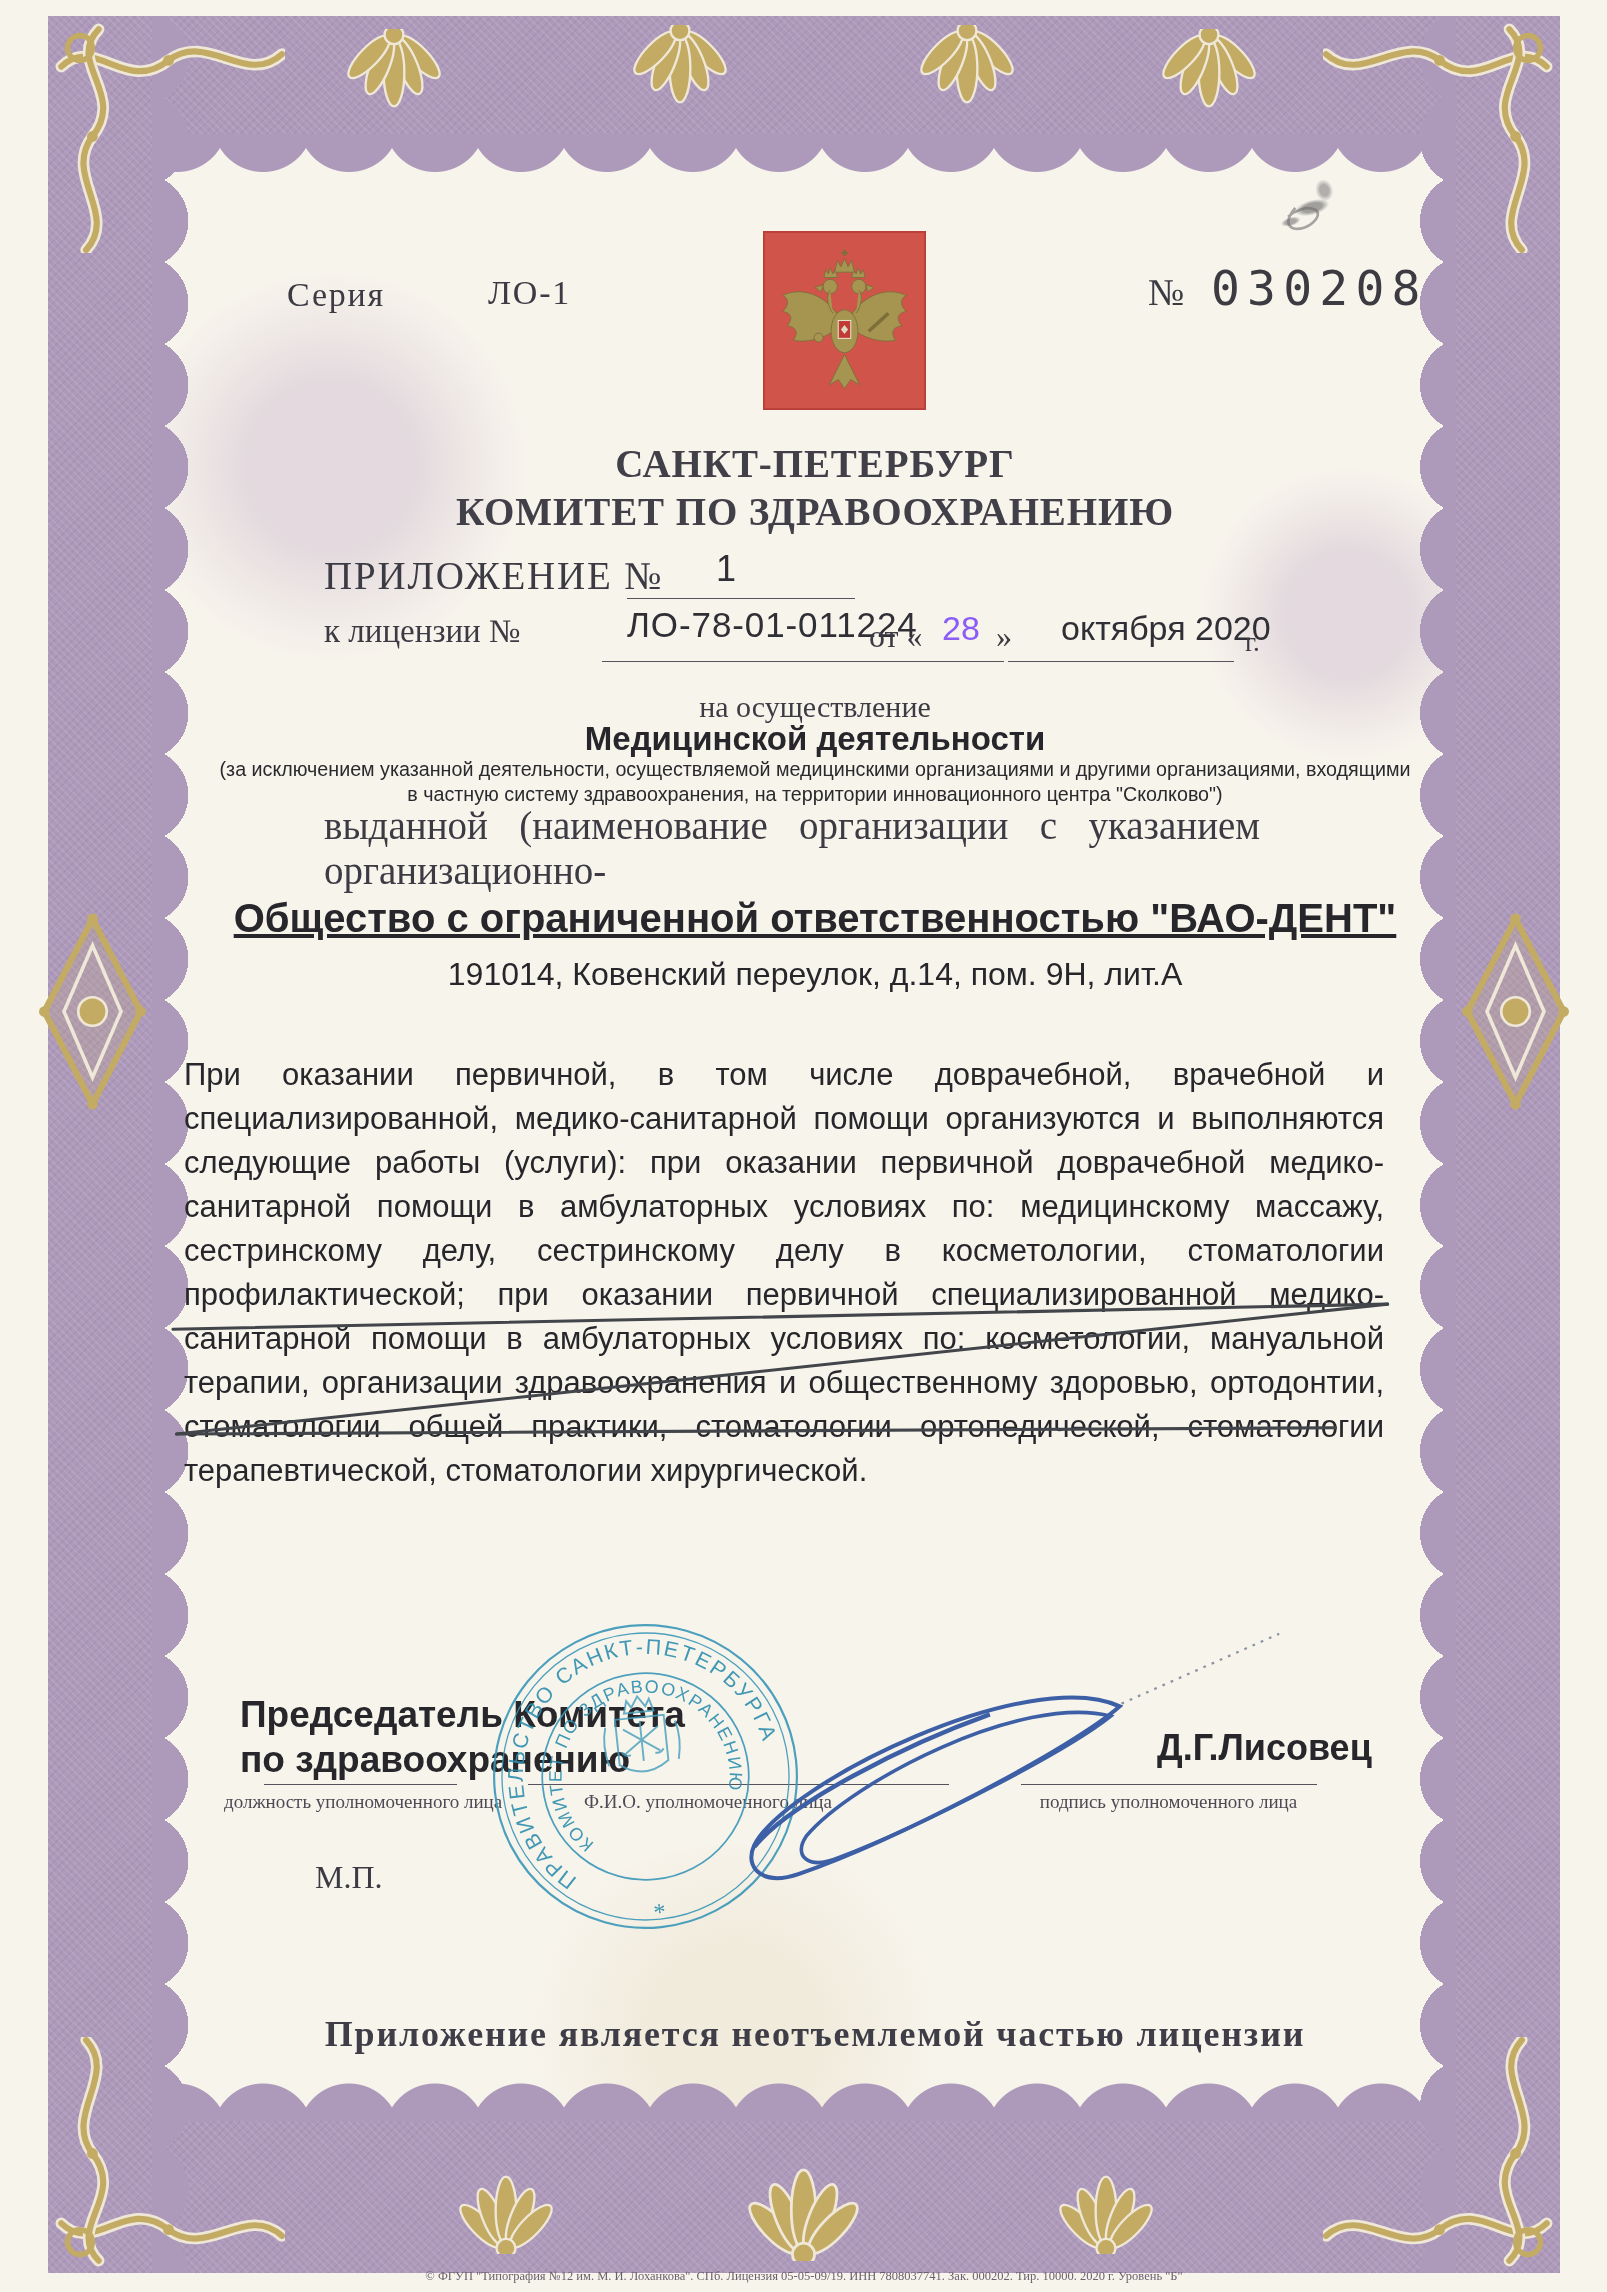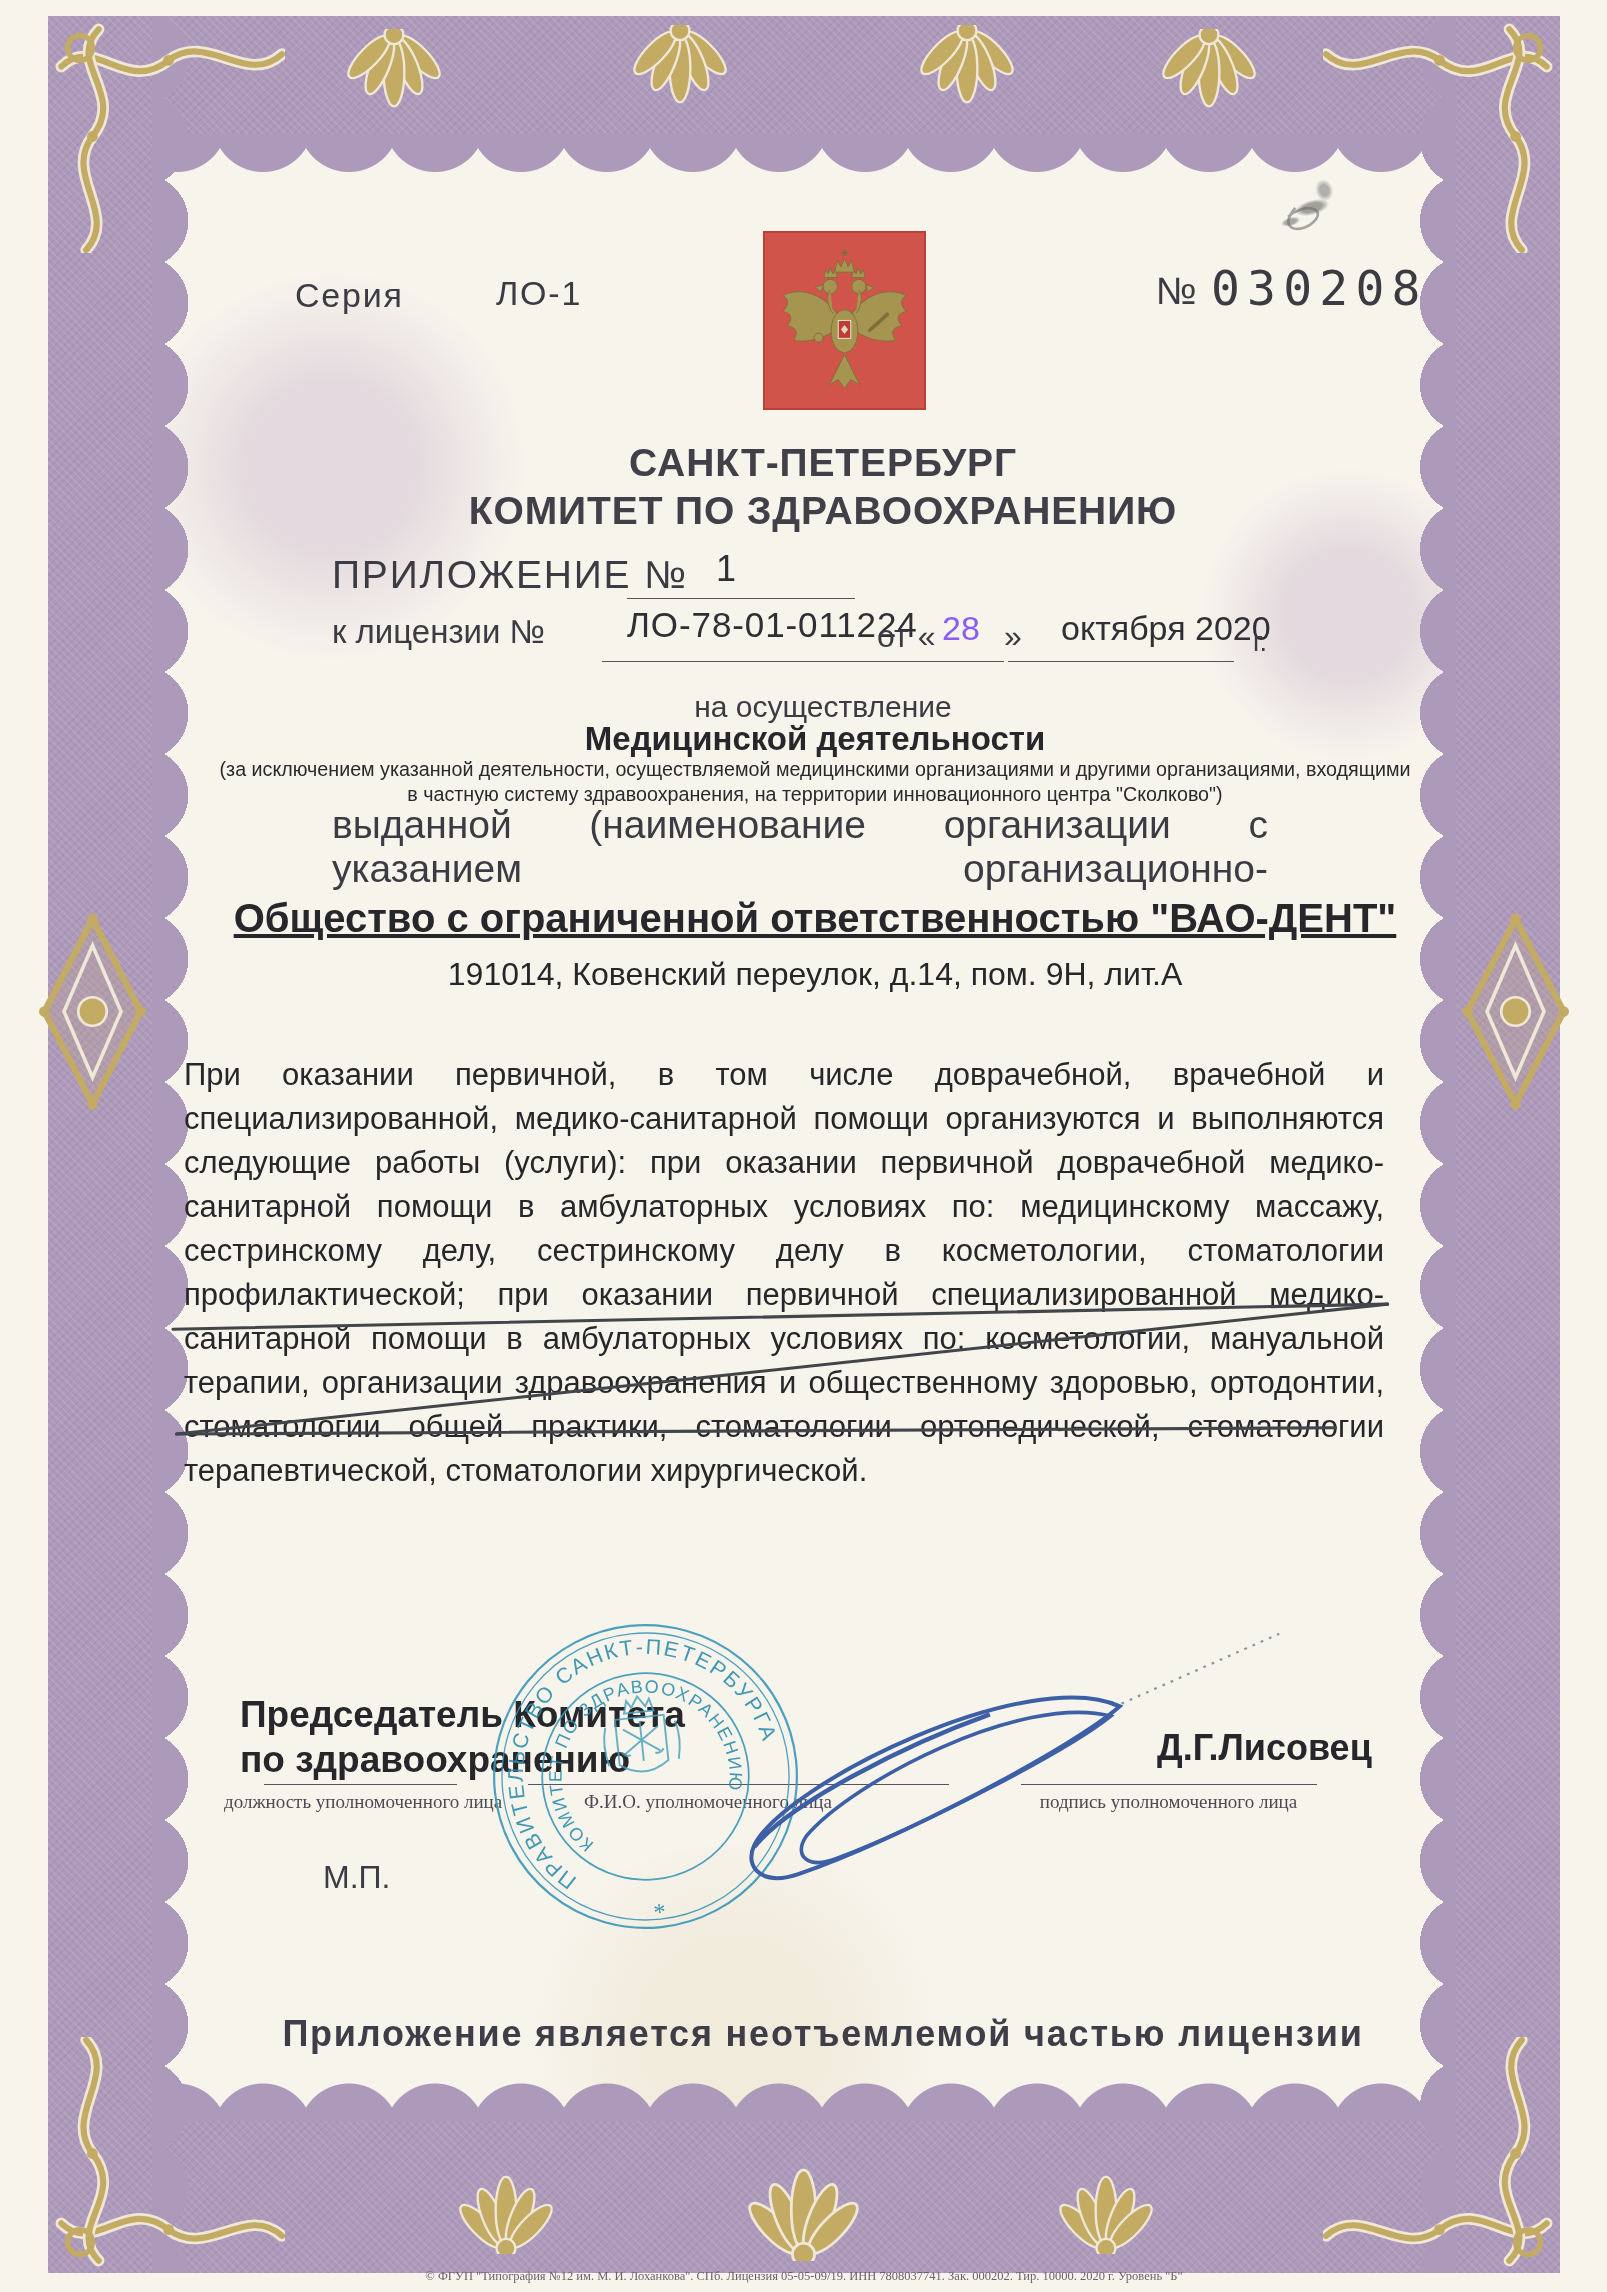--- a/index.html
+++ b/index.html
@@ -29,21 +29,21 @@
     background-image:radial-gradient(circle at -10.7px 41px, var(--band) 47px, rgba(0,0,0,0) 47px);
     background-size:63px 82px; background-repeat:repeat-y;}
   #band-right{right:48px; top:16px; bottom:19.7px; width:104px;}
   #band-right::after{content:""; position:absolute; right:104px; top:0; bottom:0; width:50px;
     background-image:radial-gradient(circle at 61px 41px, var(--band) 47px, rgba(0,0,0,0) 47px);
     background-size:63px 82px; background-repeat:repeat-y;}
   .ornament{position:absolute; z-index:2; pointer-events:none;}
   .rosette{position:absolute; border-radius:50%; z-index:0;
     background:radial-gradient(circle, rgba(182,156,190,.30) 0 30%, rgba(182,156,190,.10) 55%, rgba(0,0,0,0) 70%);}
   
-  .ser{font-family:Liberation Sans, sans-serif;margin-left:8px;}
+  .ser{font-family:Liberation Serif, serif;}
   .san{font-family:"Liberation Sans",sans-serif;}
   .txt{position:absolute; z-index:3; white-space:nowrap;}
   .center{text-align:center; left:179px; width:1272px; white-space:nowrap;}
   .rule{position:absolute; z-index:3; border-top:1.8px solid #55525c;}
   .cap{position:absolute; z-index:3; font-size:19px; color:#4e4a55; text-align:center;
        font-family:"Liberation Serif",serif; white-space:nowrap;}
   #services{position:absolute; z-index:3; left:184px; top:1053px; width:1200px;
     font-family:"Liberation Sans",sans-serif; font-size:31px; line-height:44px;
     color:var(--ink); text-align:justify; white-space:normal;}
   .spread{text-align:justify; text-align-last:justify; white-space:normal;}

